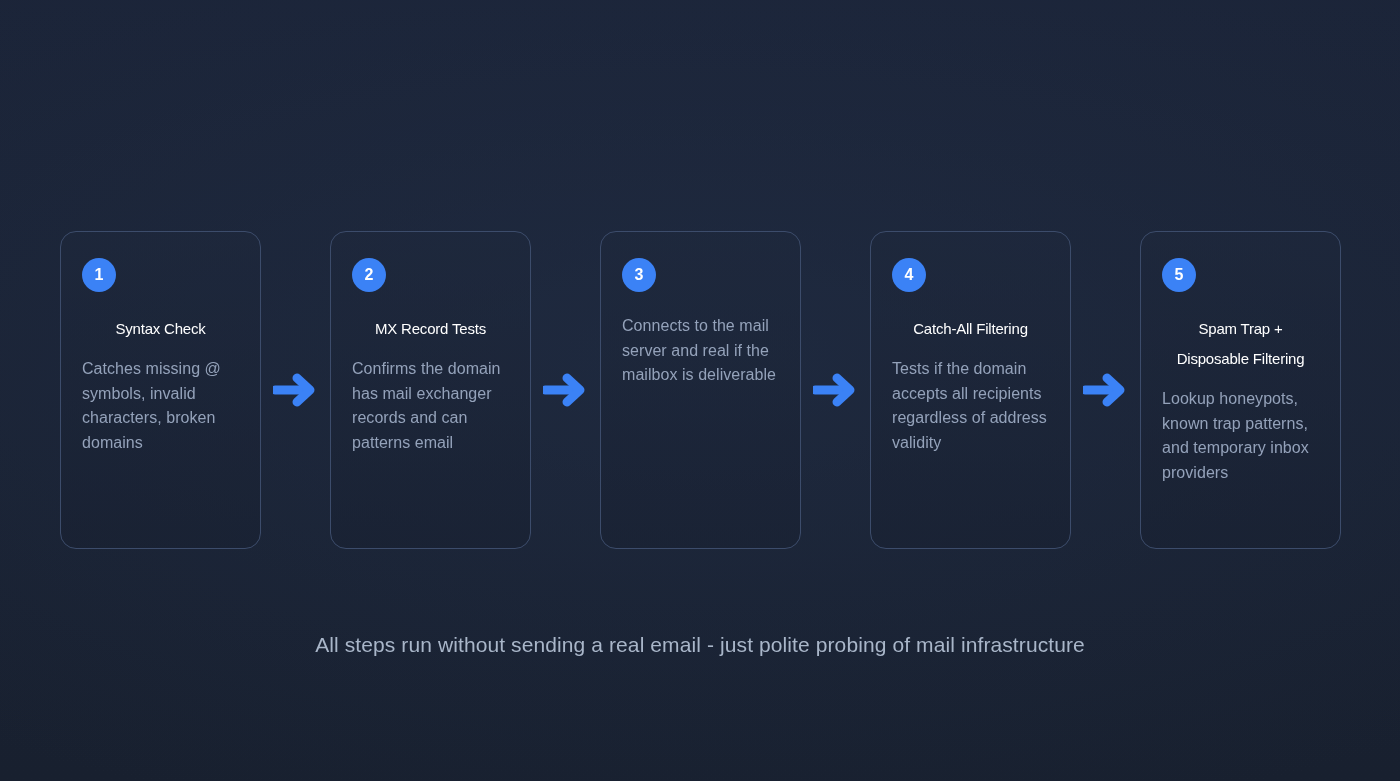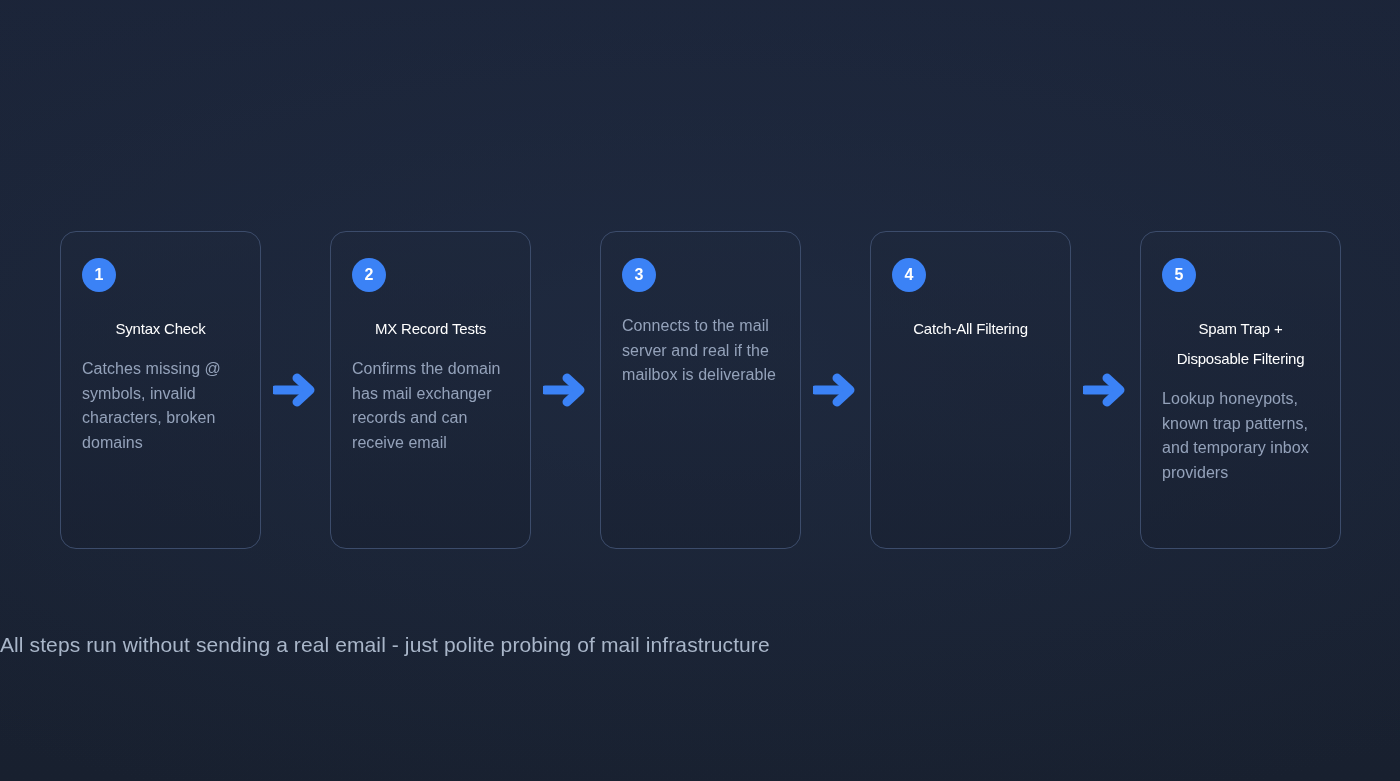--- a/index.html
+++ b/index.html
@@ -95,21 +95,21 @@
   }
 
   .connector svg { display: block; }
 
   
   .caption {
     position: absolute;
     left: 0;
     right: 0;
     top: 630px;
-    text-align: left;
+    text-align: center;
     color: #a9b6c9;
     font-size: 21px;
     line-height: 30px;
     letter-spacing: 0.1px;
   }
 </style>
 </head>
 <body>
 
 <div class="bg-wash"></div>
@@ -131,21 +131,21 @@
             <path d="M2 22 H34"></path>
             <path d="M24 10 L37 22 L24 34"></path>
           </g>
         </svg>
       </span>
     </div>
 
     <div class="card">
       <div class="badge">2</div>
       <div class="card-title">MX Record Tests</div>
-      <div class="card-desc">Confirms the domain has mail exchanger records and can receive email</div>
+      <div class="card-desc">Confirms the domain has mail exchanger records and can patterns email</div>
     </div>
 
     <div class="connector">
       <span>
         <svg width="46" height="44" viewBox="0 0 46 44" aria-hidden="true">
           <g fill="none" stroke="#3b82f6" stroke-width="9" stroke-linecap="round" stroke-linejoin="round">
             <path d="M2 22 H34"></path>
             <path d="M24 10 L37 22 L24 34"></path>
           </g>
         </svg>
@@ -164,20 +164,21 @@
             <path d="M2 22 H34"></path>
             <path d="M24 10 L37 22 L24 34"></path>
           </g>
         </svg>
       </span>
     </div>
 
     <div class="card">
       <div class="badge">4</div>
       <div class="card-title">Catch-All Filtering</div>
+      <div class="card-desc">Tests if the domain accepts all recipients regardless of address validity</div>
     </div>
 
     <div class="connector">
       <span>
         <svg width="46" height="44" viewBox="0 0 46 44" aria-hidden="true">
           <g fill="none" stroke="#3b82f6" stroke-width="9" stroke-linecap="round" stroke-linejoin="round">
             <path d="M2 22 H34"></path>
             <path d="M24 10 L37 22 L24 34"></path>
           </g>
         </svg>

